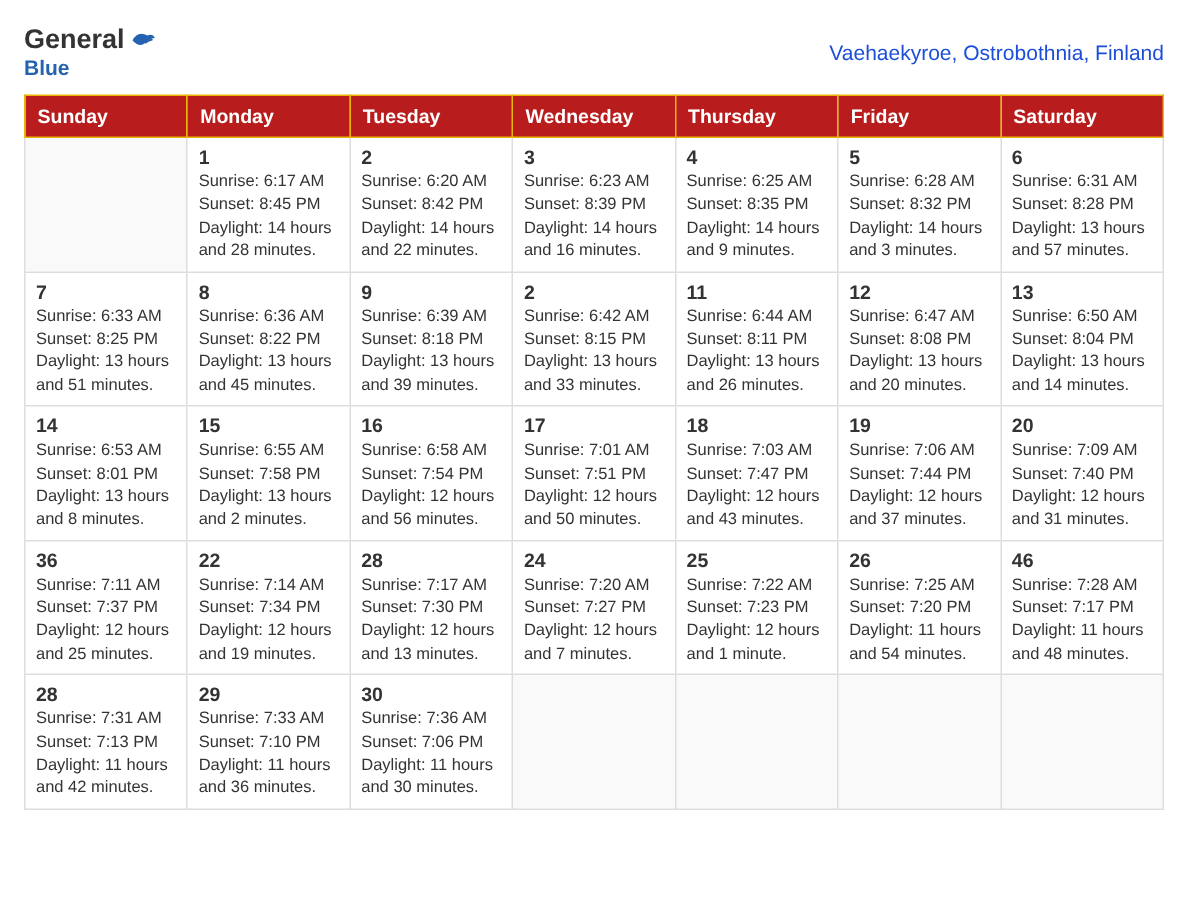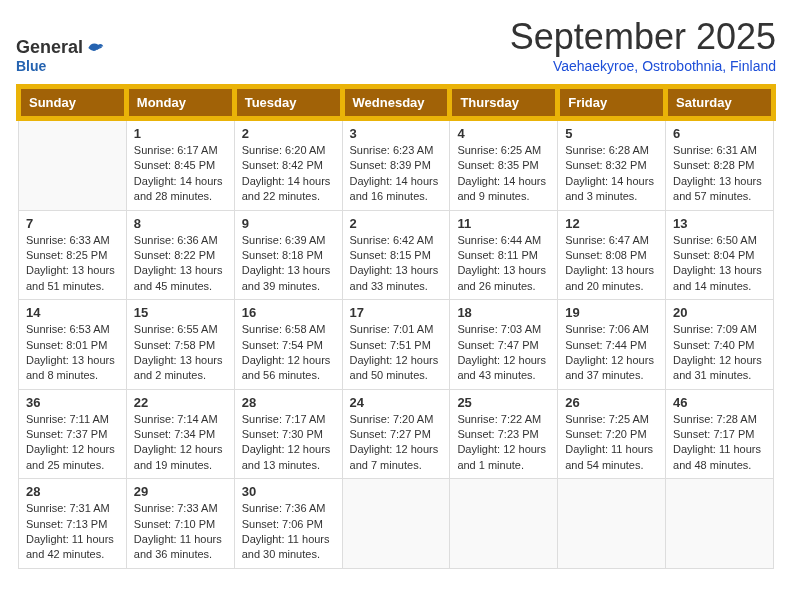--- a/index.html
+++ b/index.html
@@ -6,21 +6,21 @@
     body {
       font-family: Arial, sans-serif;
       background: #fff;
       width: 792px;
       min-height: 612px;
       padding: 16px;
     }
     .header {
       display: flex;
       justify-content: space-between;
-      align-items: flex-end;
+      align-items: center;
       margin-bottom: 10px;
     }
     .logo {
       display: flex;
       flex-direction: column;
       align-items: flex-start;
     }
     .logo-text {
       display: flex;
       align-items: center;
@@ -51,26 +51,26 @@
     .subtitle {
       font-size: 14px;
       color: #1d4ed8;
     }
     .calendar {
       width: 100%;
       border-collapse: collapse;
       border: 1px solid #ccc;
     }
     .calendar th {
-      background: #a16207;
+      background: #b91c1c;
       color: #fff;
       text-align: left;
       padding: 6px 8px;
       font-size: 13px;
-      border: 5px solid #eab308;
+      border: 1px solid #eab308;
     }
     .calendar td {
       vertical-align: top;
       padding: 5px 7px;
       border: 1px solid #ddd;
       width: calc(100% / 7);
       min-height: 80px;
       font-size: 11px;
       color: #333;
       background: #fff;
@@ -101,21 +101,20 @@
     <div class="logo-text">
       <span class="logo-general">General</span>
       <svg class="logo-icon" viewBox="0 0 24 24">
         <path d="M4 12 Q8 4 16 8 Q20 6 22 10 Q18 10 14 14 Q10 18 4 12Z" fill="#2563b0"></path>
         <path d="M14 14 Q16 12 20 11" stroke="#2563b0" stroke-width="1.5" fill="none"></path>
       </svg>
     </div>
     <span class="logo-blue">Blue</span>
   </div>
   <div class="title-block">
-    <div class="month-title">September 2025</div>
     <div class="subtitle">Vaehaekyroe, Ostrobothnia, Finland</div>
   </div>
 </div>
 
 <table class="calendar">
   <thead>
     <tr>
     <th>Sunday</th>
         <th>Monday</th>
         <th>Tuesday</th>

